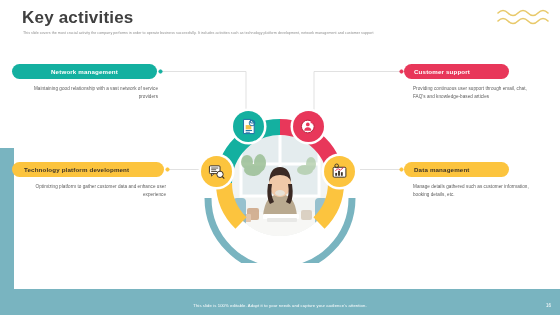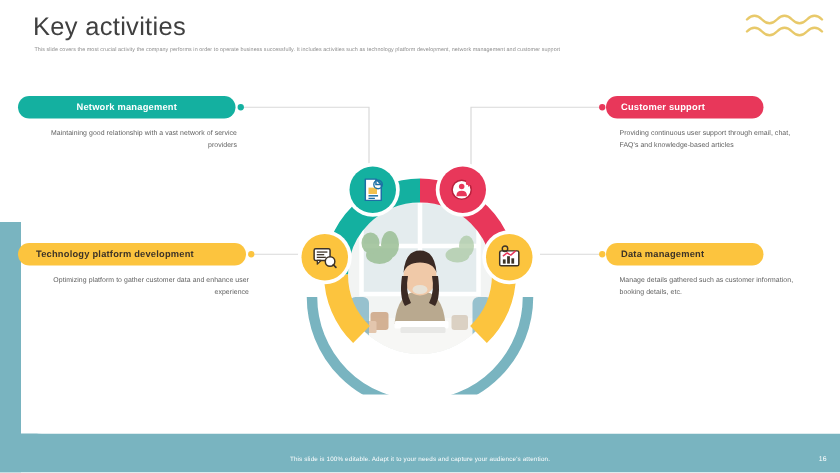--- a/index.html
+++ b/index.html
@@ -29,21 +29,21 @@
   .white-canvas {
     position: absolute; left: 14px; top: 0;
     width: 546px; height: 289px;
     background: #ffffff;
     border-bottom-left-radius: 14px;
   }
 
   
   .page-title {
     position: absolute; left: 22px; top: 8px;
-    font-size: 17px; font-weight: 400; color: #404040;
+    font-size: 17px; font-weight: 700; color: #404040;
     letter-spacing: .2px;
   }
   .page-subtitle {
     position: absolute; left: 23px; top: 31px;
     width: 470px;
     font-size: 3.6px; color: #8d8d8d; line-height: 1.5;
     letter-spacing: .05px;
   }
 
   

